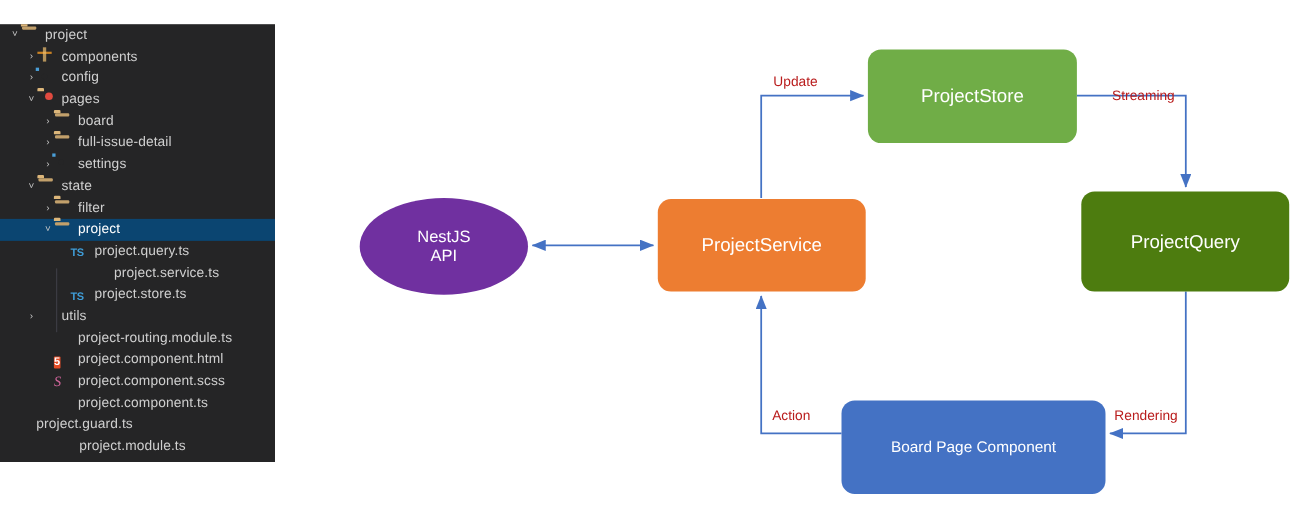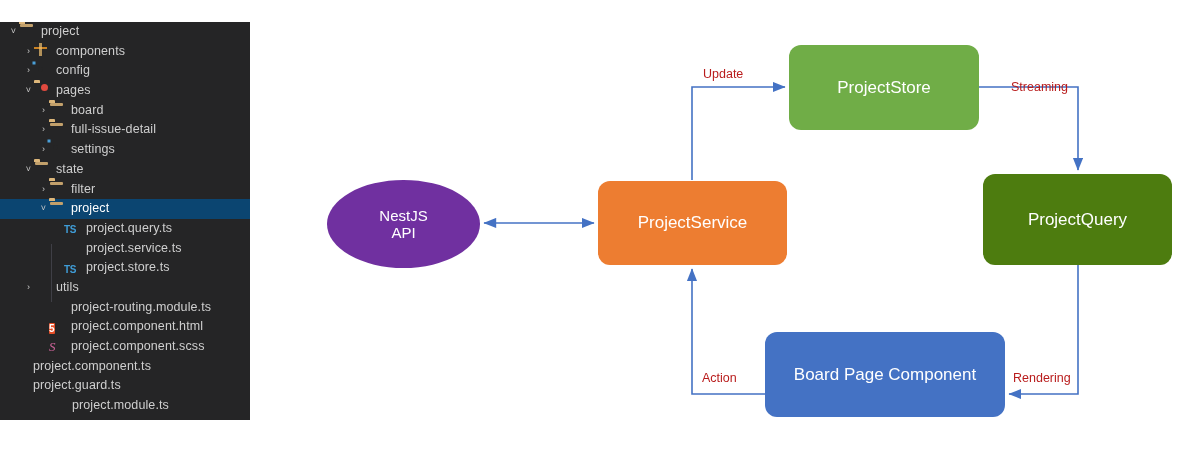--- a/index.html
+++ b/index.html
@@ -115,21 +115,21 @@
 
   .node{
     position:absolute;display:flex;align-items:center;justify-content:center;
     color:#ffffff;text-align:center;line-height:1.15;
   }
   .node-rect{border-radius:12px;}
   .node-ellipse{border-radius:50%;}
   #n-store{left:789px;top:45px;width:190px;height:85px;background:#70ad47;font-size:17px;}
   #n-service{left:598px;top:181px;width:189px;height:84px;background:#ed7d31;font-size:17px;text-align:right;}
   #n-query{left:983px;top:174px;width:189px;height:91px;background:#4d7c0f;font-size:17px;}
-  #n-board{left:765px;top:332px;width:240px;height:85px;background:#4472c4;font-size:17px;}
+  #n-board{left:765px;top:364px;width:240px;height:85px;background:#4472c4;font-size:14px;}
   #n-api{left:327px;top:180px;width:153px;height:88px;background:#7030a0;font-size:15px;}
 
   .edge-label{
     position:absolute;color:#b91c1c;font-size:12.5px;
     background:transparent;white-space:nowrap;
   }
   #lbl-update{left:703px;top:67px;}
   #lbl-streaming{left:1011px;top:80px;}
   #lbl-action{left:702px;top:371px;}
   #lbl-rendering{left:1013px;top:371px;}
@@ -188,21 +188,21 @@
       <div class="row selected" style="padding-left: 38px;">
         <span class="twisty">˅</span>
         <span class="ico"><span class="ic-folder"></span></span>
         <span class="lbl">project</span>
       </div>
       <div class="row" style="padding-left: 53px;">
         <span class="twisty blank"></span>
         <span class="ico"><span class="ic-ts">TS</span></span>
         <span class="lbl">project.query.ts</span>
       </div>
-      <div class="row" style="padding-left: 53px;">
+      <div class="row" style="padding-left: 53px; flex-direction: column;">
         <span class="twisty blank"></span>
         <span class="ico"><span class="ic-ng ic-ng-blue"><span class="ng-a">A</span></span></span>
         <span class="lbl">project.service.ts</span>
       </div>
       <div class="row" style="padding-left: 53px;">
         <span class="twisty blank"></span>
         <span class="ico"><span class="ic-ts">TS</span></span>
         <span class="lbl">project.store.ts</span>
       </div>
       <div class="row" style="padding-left: 23px;">
@@ -218,21 +218,21 @@
       <div class="row" style="padding-left: 38px;">
         <span class="twisty blank"></span>
         <span class="ico"><span class="ic-html">5</span></span>
         <span class="lbl">project.component.html</span>
       </div>
       <div class="row" style="padding-left: 38px;">
         <span class="twisty blank"></span>
         <span class="ico"><span class="ic-scss">S</span></span>
         <span class="lbl">project.component.scss</span>
       </div>
-      <div class="row" style="">
+      <div class="row" style="padding-left: 38px;">
         <span class="twisty blank"></span>
         <span class="ico"><span class="ic-ng ic-ng-red"><span class="ng-a">A</span></span></span>
         <span class="lbl">project.component.ts</span>
       </div>
       <div class="row" style="">
         <span class="twisty blank"></span>
         <span class="ico"><span class="ic-ng ic-ng-yellow"><span class="ng-a">A</span></span></span>
         <span class="lbl">project.guard.ts</span>
       </div>
       <div class="row" style="padding-left: 39px;">

